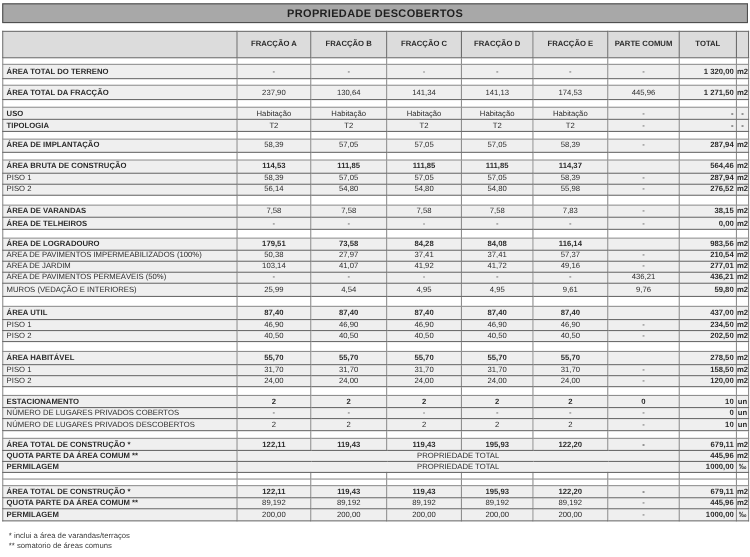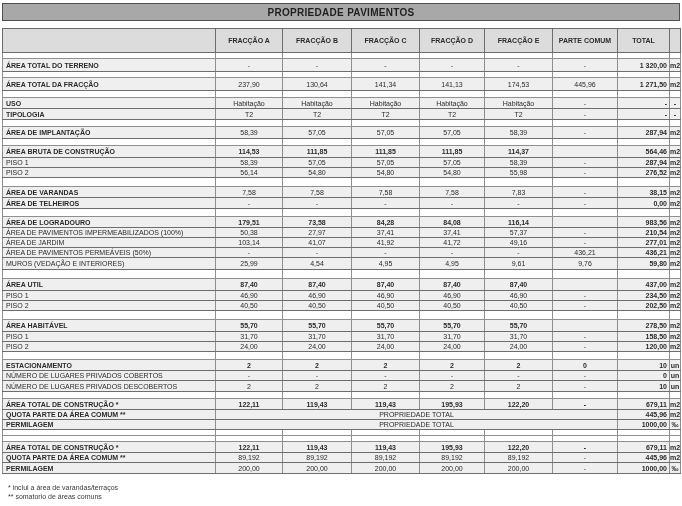--- a/index.html
+++ b/index.html
@@ -53,21 +53,21 @@
   td.unit { text-align:center; padding:0; font-weight:bold; }
   td.merged { text-align:center; }
   .b { font-weight:bold; }
   .footnotes { position:absolute; left:8px; top:483px; }
   .footnotes div { font-size:7px; color:#3a3a3a; line-height:1.35; }
 </style>
 </head>
 <body>
 
 <div class="sheet">
-  <div class="title-bar">PROPRIEDADE PAVIMENTOS</div>
+  <div class="title-bar">PROPRIEDADE DESCOBERTOS</div>
   <div class="gap"></div>
   <table>
     <colgroup>
       <col style="width:213px">
       <col style="width:67px">
         <col style="width:69px">
         <col style="width:68px">
       <col style="width:65px">
         <col style="width:68px">
         <col style="width:65px">

